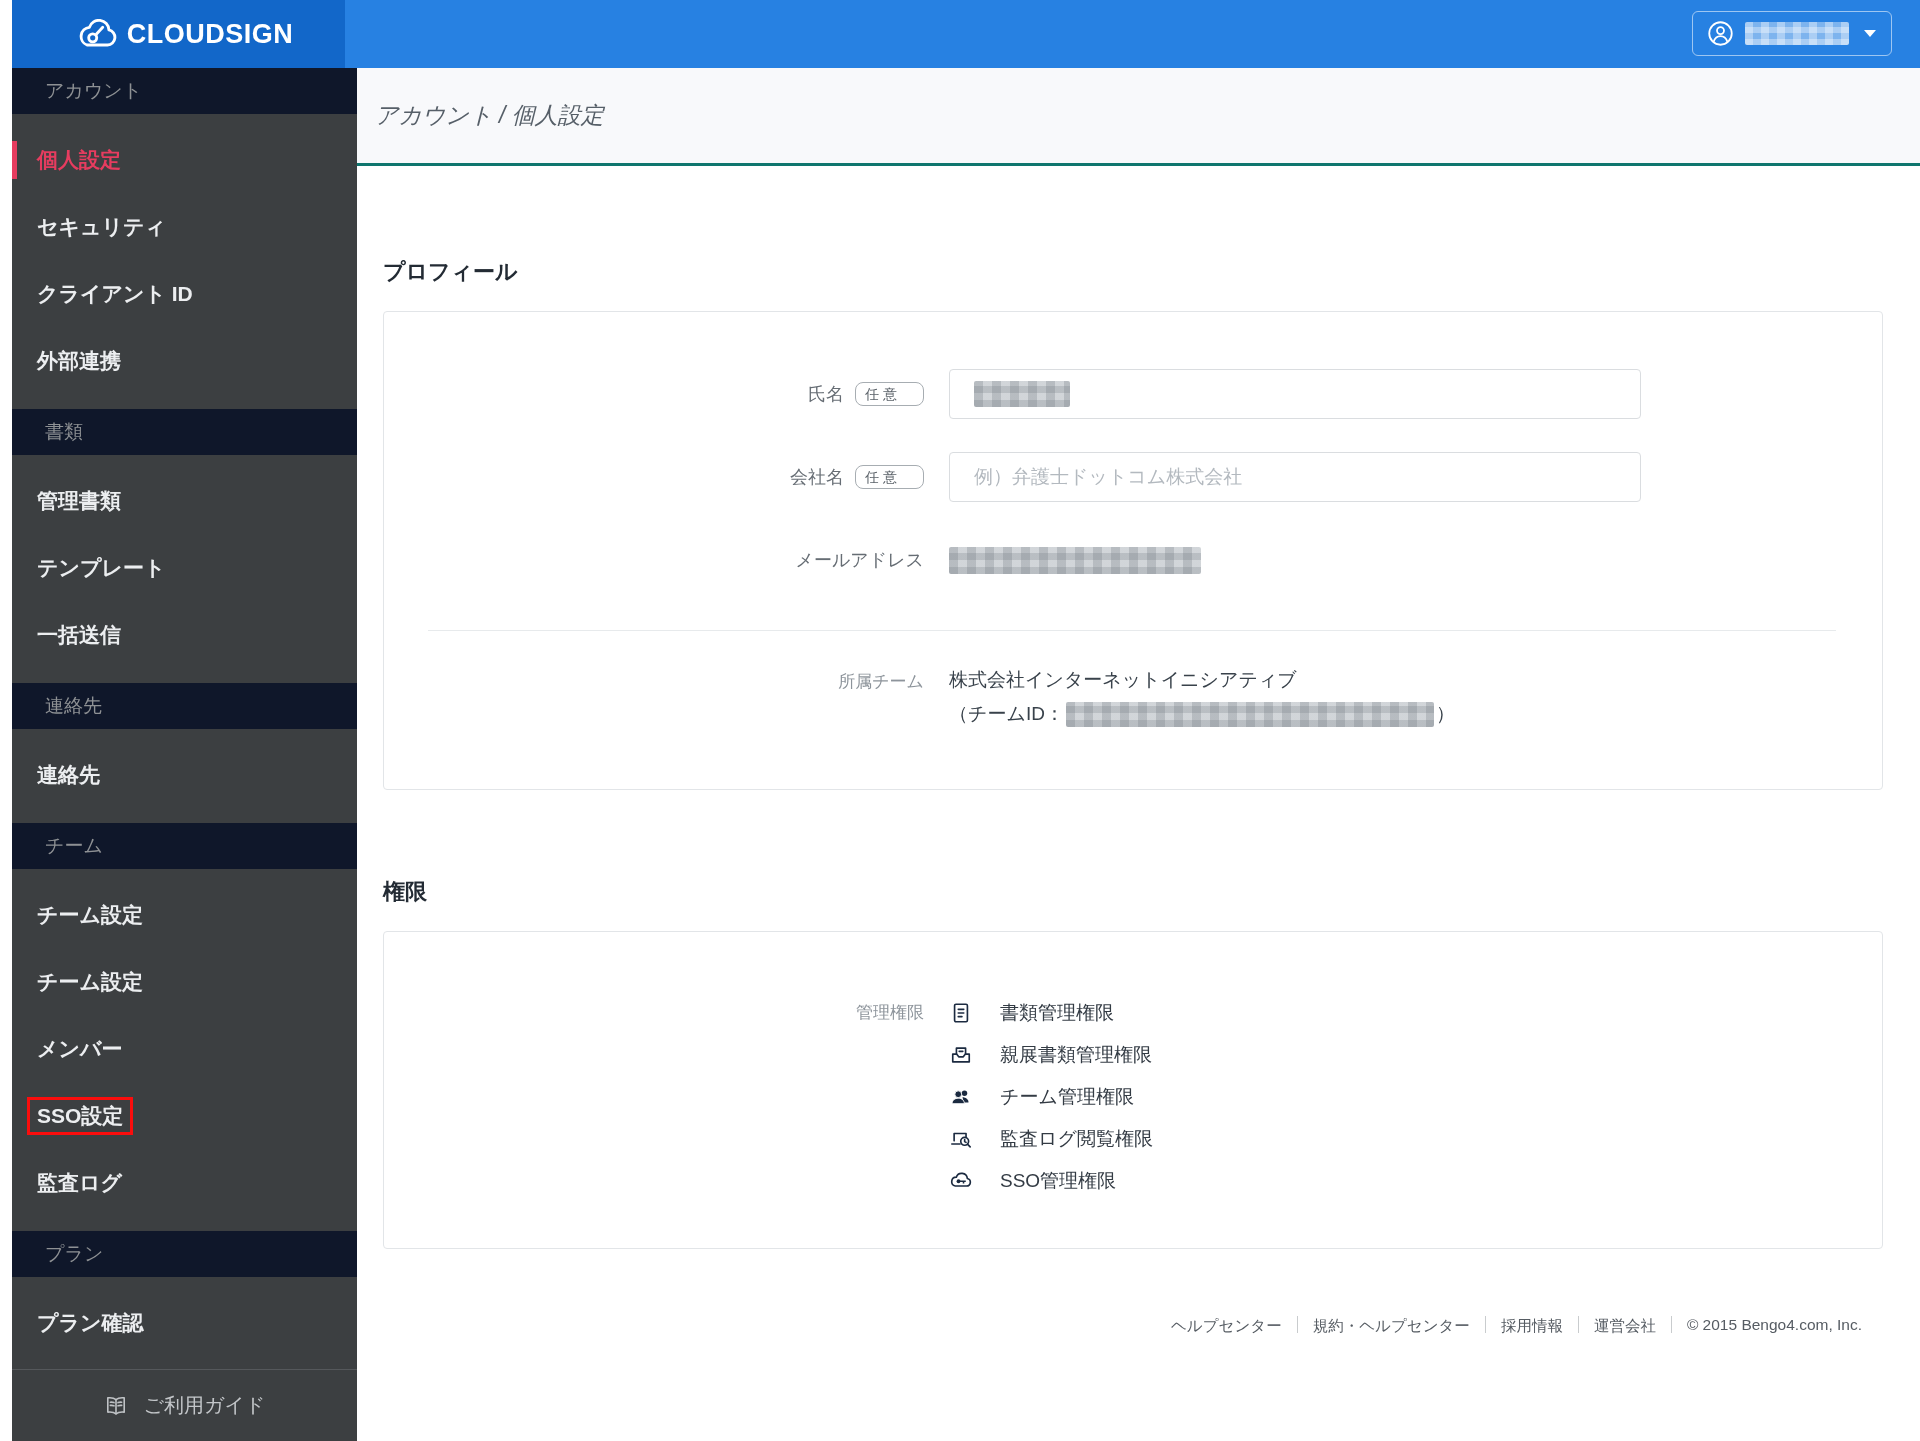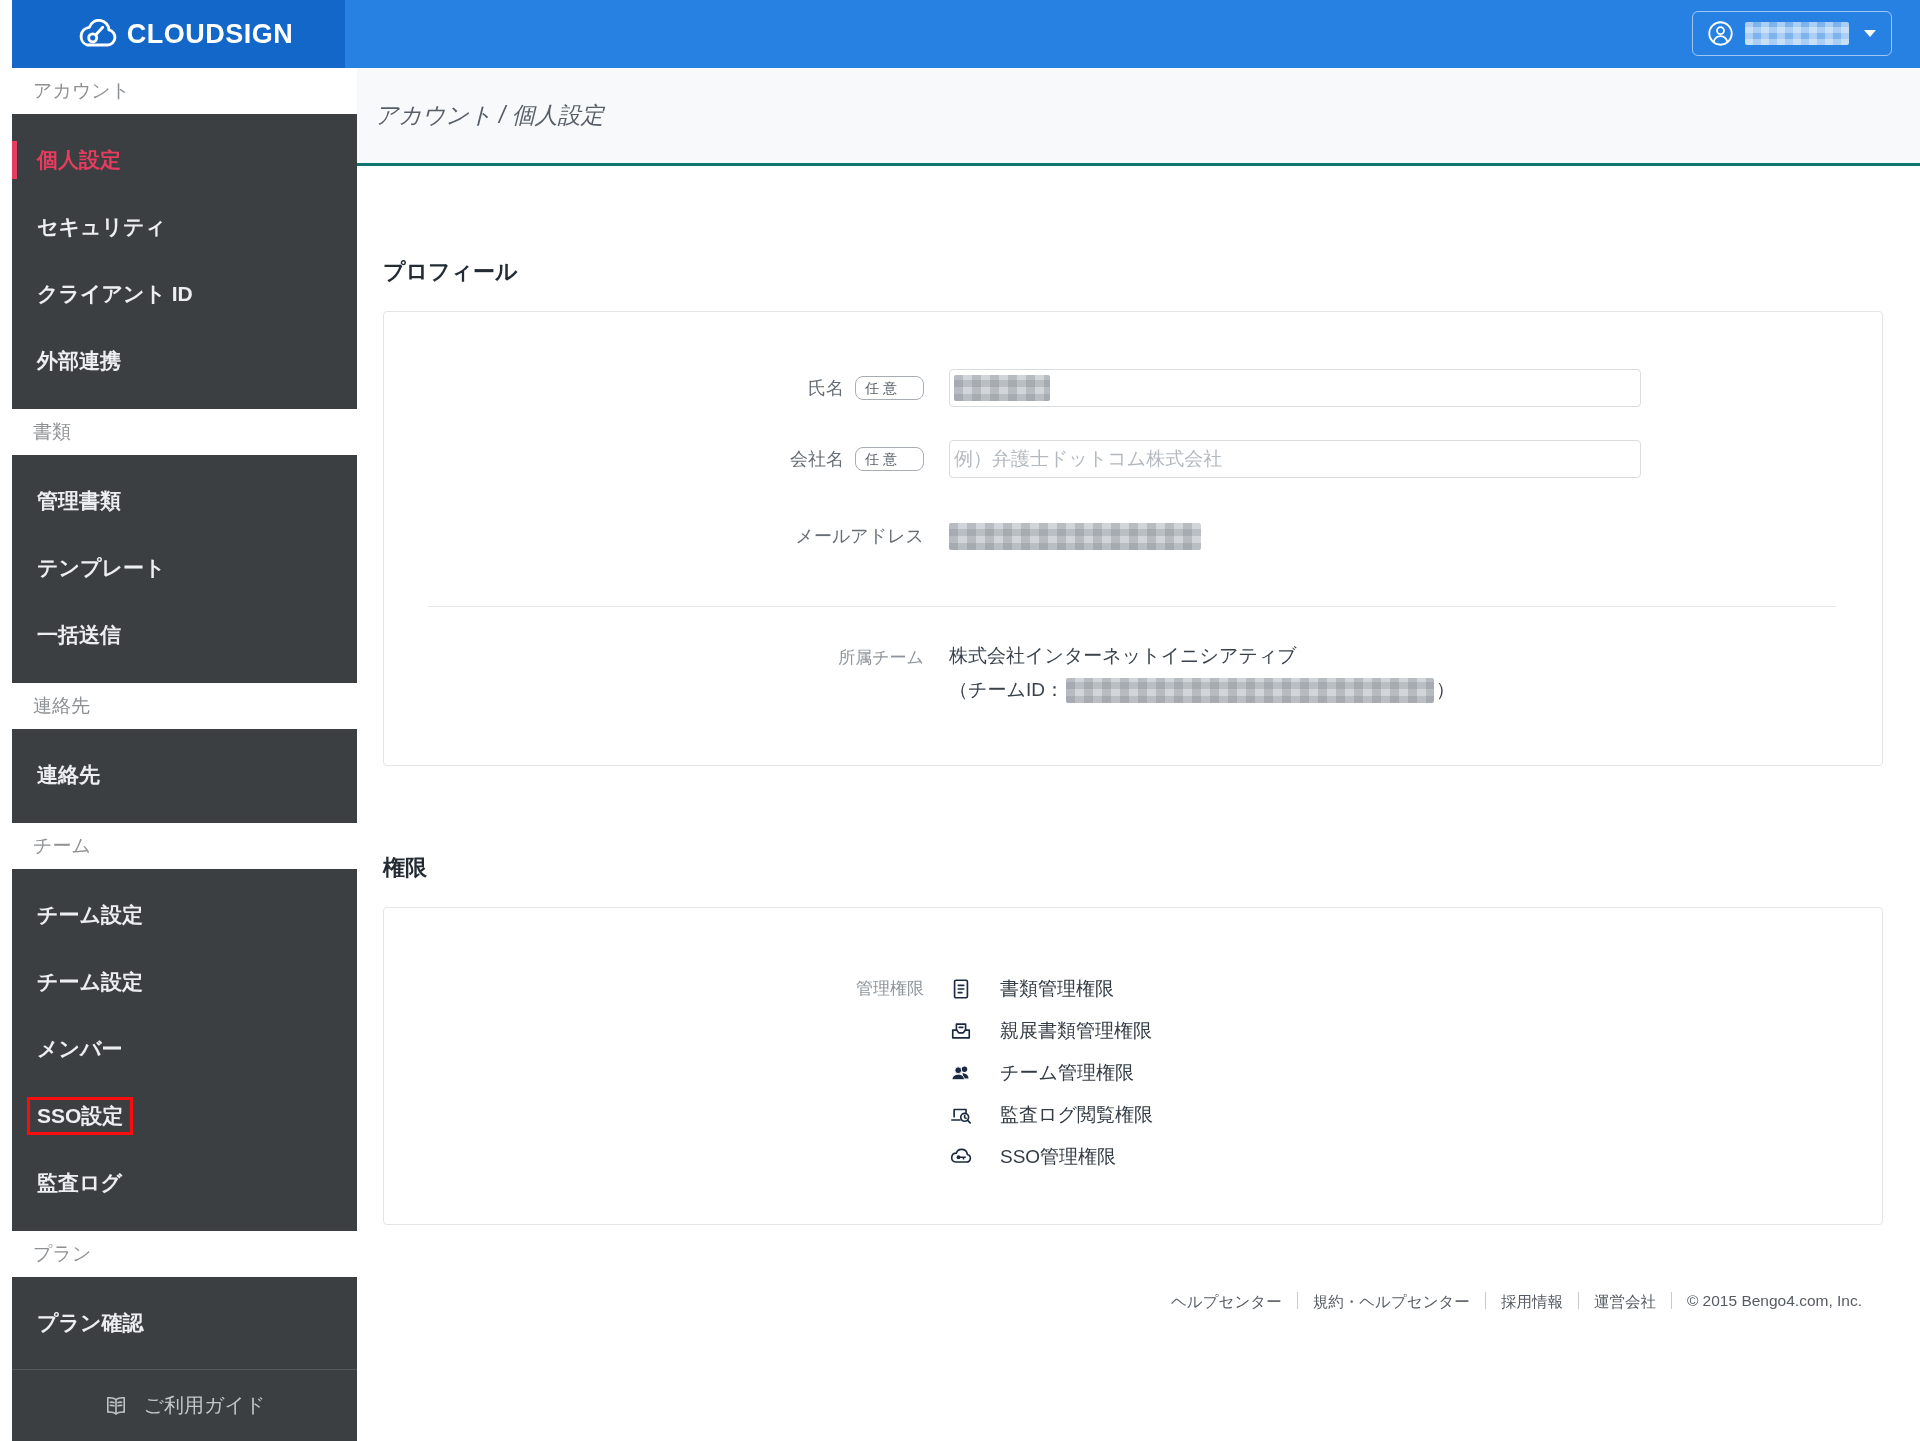--- a/index.html
+++ b/index.html
@@ -16,22 +16,22 @@
     background:#3c3f41; display:flex; flex-direction:column;
   }
   .logo-area {
     height:68px; background:#1267c9; flex:0 0 68px;
     display:flex; align-items:center; justify-content:center; gap:9px;
   }
   .logo-text { color:#fff; font-weight:bold; font-size:27px; letter-spacing:0.5px; }
 
   .nav { flex:1 1 auto; display:flex; flex-direction:column; }
   .nav-section-label {
-    height:46px; background:#ffffff; color:#8e9194; font-size:19px;
-    display:flex; align-items:center; padding-left:21px; margin-bottom:12px;
+    height:46px; background:#0f172a; color:#8e9194; font-size:19px;
+    display:flex; align-items:center; padding-left:33px; margin-bottom:12px;
   }
   .nav-section + .nav-section .nav-section-label { margin-top:15px; }
   .nav-item {
     height:67px; display:flex; align-items:center;
     padding-left:21px; color:#eceef0; font-size:21px; font-weight:bold;
     cursor:pointer; position:relative; border-left:4px solid transparent;
   }
   .nav-item.active { color:#e63c5f; border-left-color:transparent; }
   .nav-item.active::before {
     content:""; position:absolute; left:-4px; top:15px; width:5px; height:38px;
@@ -81,22 +81,22 @@
     justify-content:flex-end; gap:11px;
   }
   .field-label { font-size:18px; color:#666d74; }
   .muted-label { font-size:17px; color:#8d949b; }
   .badge {
     border:1px solid #a7adb2; border-radius:8px; font-size:14px; color:#5c636a;
     padding:4px 22px 4px 9px; letter-spacing:4px; line-height:1; white-space:nowrap;
   }
   .value-col { margin-left:25px; }
   .text-input {
-    width:692px; height:38px; border:1px solid #dadde0; border-radius:4px;
-    font-size:19px; padding:0 4px; color:#39424b; background:#fff;
+    width:692px; height:50px; border:1px solid #dadde0; border-radius:4px;
+    font-size:19px; padding:0 24px; color:#39424b; background:#fff;
     font-family:"Liberation Sans","DejaVu Sans",sans-serif;
     display:flex; align-items:center;
   }
   input.text-input::placeholder { color:#b3b9bf; opacity:1; }
   .card-divider { border:none; border-top:1px solid #e7eaec; margin:45px 46px 36px 44px; }
   .team-row { align-items:flex-start; }
   .team-name { font-size:19px; color:#39424b; line-height:26px; }
   .team-id-line { font-size:19px; color:#39424b; margin-top:8px; display:flex; align-items:center; }
 
   

